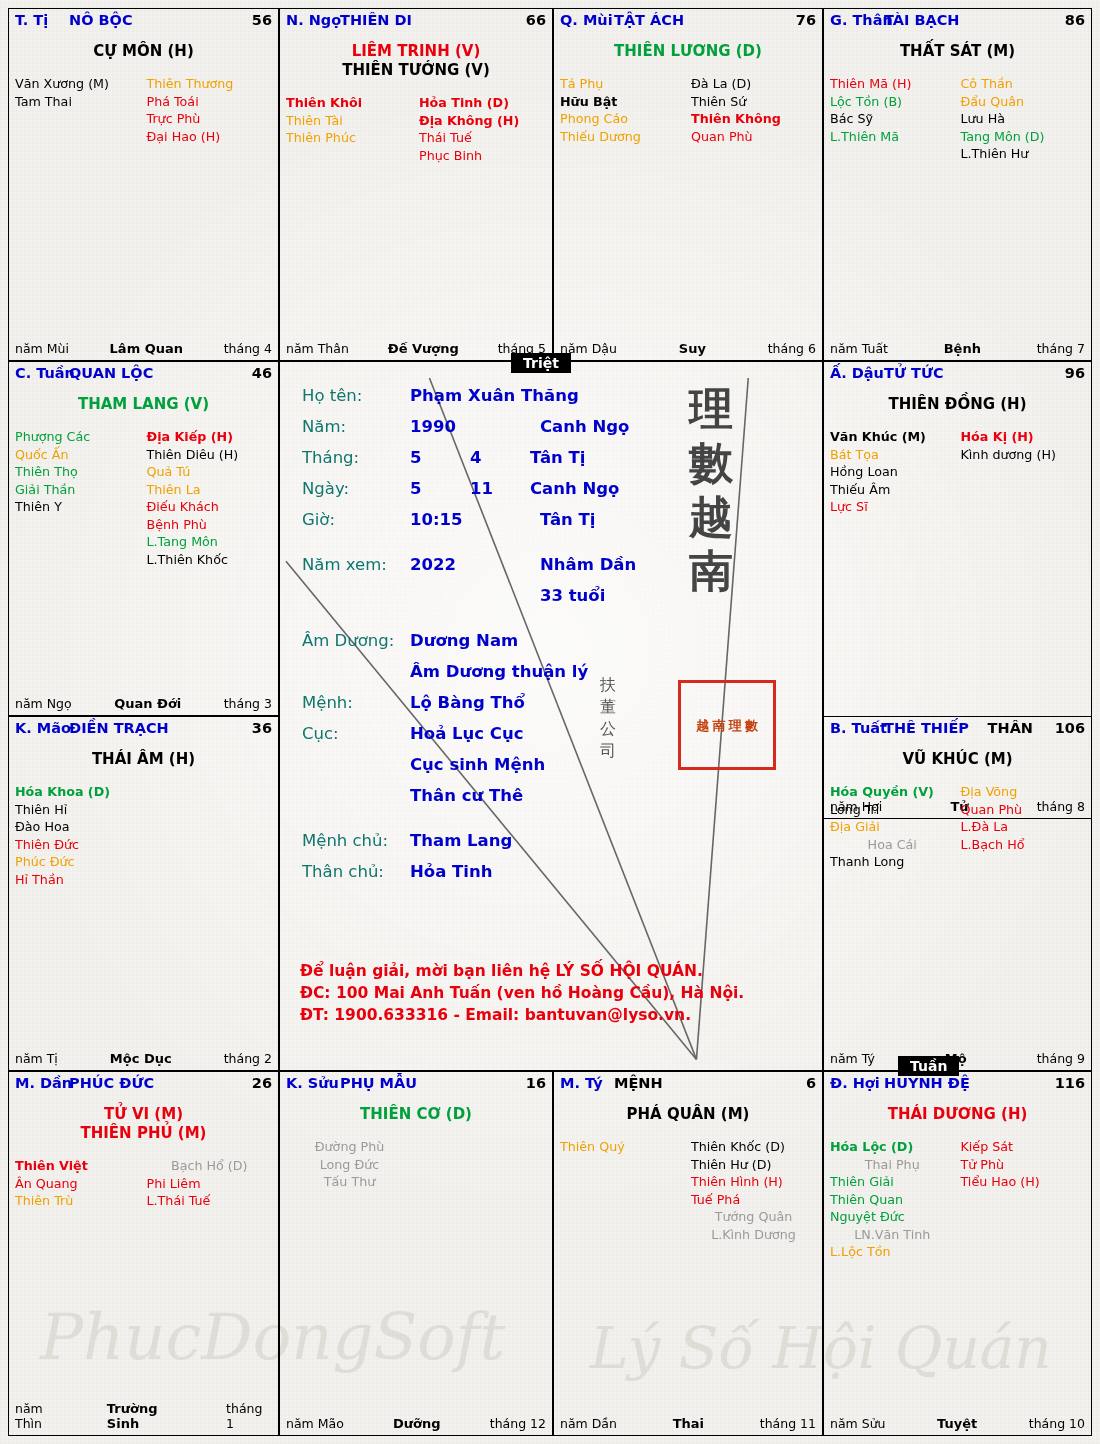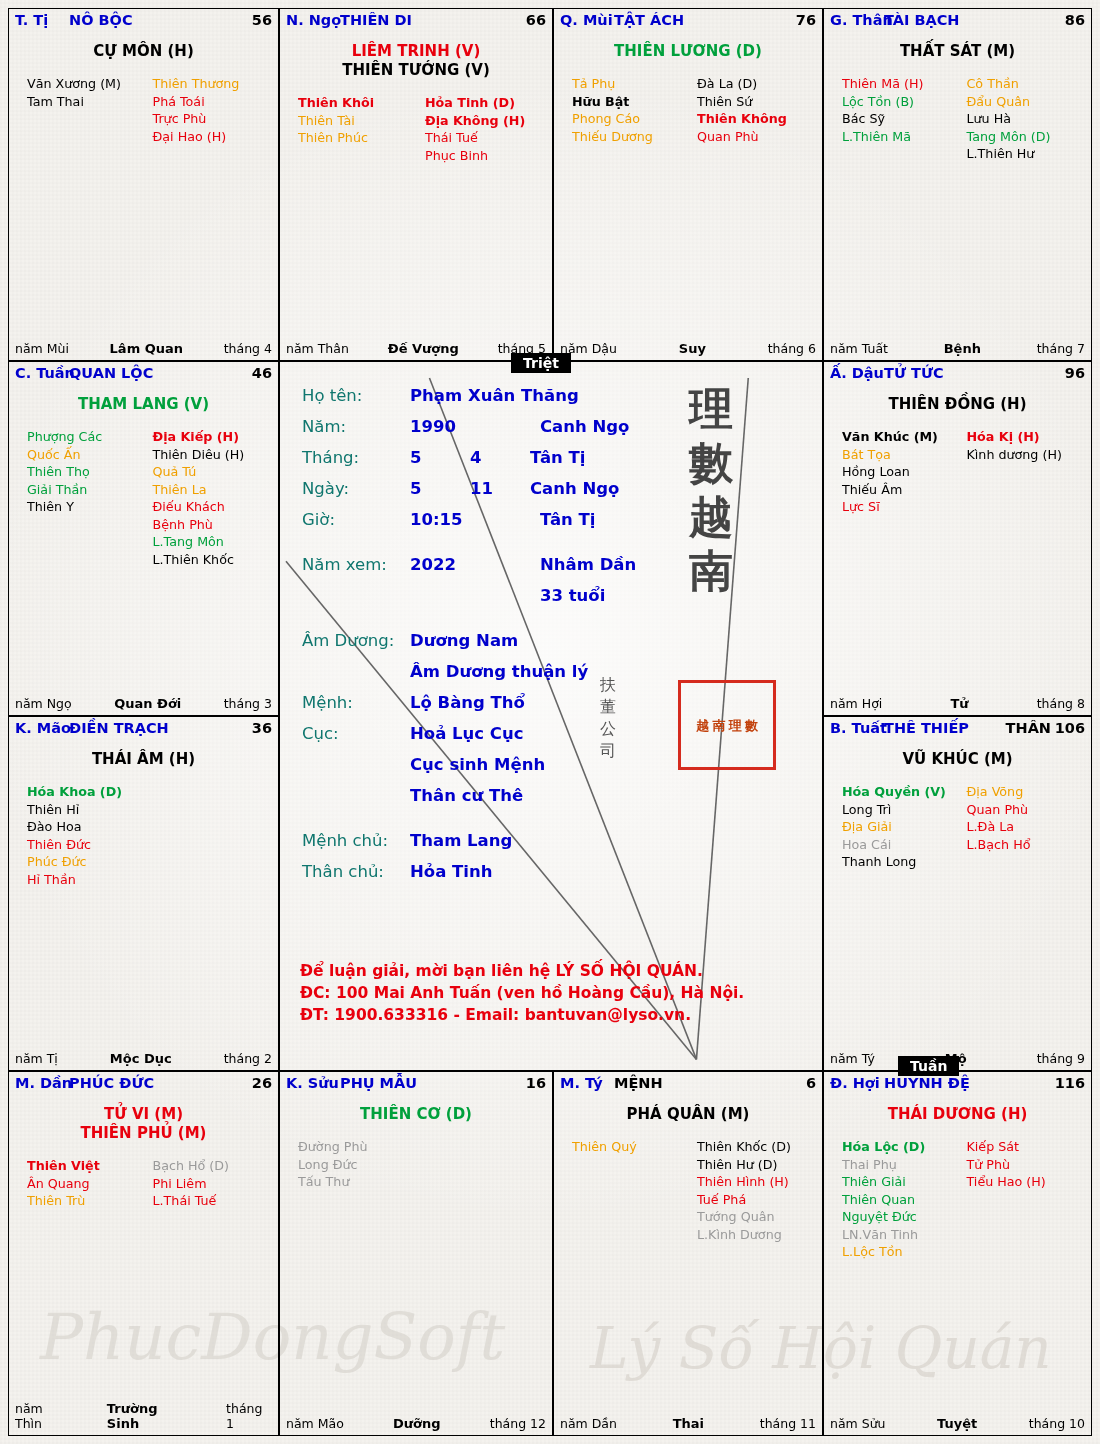--- a/index.html
+++ b/index.html
@@ -27,33 +27,33 @@
     position:absolute;top:3px;left:6px;right:6px;height:18px;
     font-size:14.5px;font-weight:bold;white-space:nowrap;
   }
   .hdr .chi{color:#0000cc;}
   .hdr .cung{position:absolute;left:54px;top:0;font-weight:bold;}
   .hdr .idx{position:absolute;right:0;top:0;color:#000;font-weight:bold;}
   .stars-main{
     position:absolute;top:26px;left:0;right:0;text-align:center;
     font-size:15px;font-weight:bold;line-height:19px;margin-top:7px;
   }
-  .cols{position:absolute;left:18px;right:6px;display:flex;gap:6px;}
+  .cols{position:absolute;left:6px;right:6px;display:flex;gap:6px;}
   .col{flex:1;font-size:12.7px;line-height:17.5px;}
   .col div{white-space:nowrap;}
   .foot{
     position:absolute;bottom:4px;left:6px;right:6px;
     font-size:12.5px;display:flex;justify-content:space-between;align-items:center;gap:36px;
   }
   .foot .mid{font-weight:bold;font-size:13px;}
   .red{color:#e8000d;}
   .green{color:#00a03c;}
   .blue{color:#0000cc;}
   .orange{color:#f0a000;}
-  .gray{color:#9a9a9a;}
+  .gray{color:#9a9a9a;text-align:center;}
   .black{color:#000;}
   .b{font-weight:bold;}
 
   
   #center{
     position:absolute;border:1.5px solid #000;box-sizing:border-box;
   }
   .info{position:absolute;left:22px;top:18px;font-size:16.5px;line-height:31px;}
   .info .row{display:flex;}
   .info .lbl{width:108px;color:#0f766e;font-weight:normal;}
@@ -277,21 +277,21 @@
         </div>
         <div class="col"></div>
       </div>
       <div class="foot">
         <span>năm Tị</span>
         <span class="mid">Mộc Dục</span>
         <span>tháng 2</span>
       </div>
     </div>
 
-    <div class="cell" id="c-tu-tuc" style="left:815px;top:353px;width:269px;height:355px;">
+    <div class="cell" id="c-tu-tuc" style="left:815px;top:353px;width:269px;height:458px;">
       <div class="hdr">
         <span class="chi blue">Ấ. Dậu</span>
         <span class="cung blue">TỬ TỨC</span>
         <span class="idx">96</span>
       </div>
       <div class="stars-main">
         <div class="black">THIÊN ĐỒNG (H)</div>
       </div>
       <div class="cols" style="top:66px;">
         <div class="col">
@@ -310,21 +310,21 @@
         <span>năm Hợi</span>
         <span class="mid">Tử</span>
         <span>tháng 8</span>
       </div>
     </div>
 
     <div class="cell" id="c-the-thiep" style="left:815px;top:708px;width:269px;height:355px;">
       <div class="hdr">
         <span class="chi orange">B. Tuất</span>
         <span class="cung blue">THÊ THIẾP</span>
-        <span class="idx" style="right:34px;">THÂN</span>
+        <span class="idx" style="right:52px;">THÂN</span>
         <span class="idx">106</span>
       </div>
       <div class="stars-main">
         <div class="black">VŨ KHÚC (M)</div>
       </div>
       <div class="cols" style="top:66px;">
         <div class="col">
           <div class="green b">Hóa Quyền (V)</div>
           <div class="black">Long Trì</div>
           <div class="orange">Địa Giải</div>

